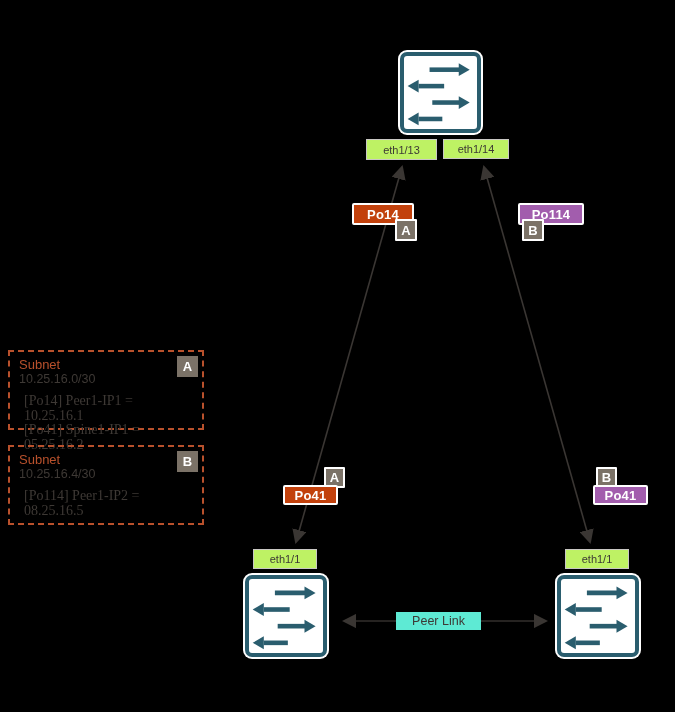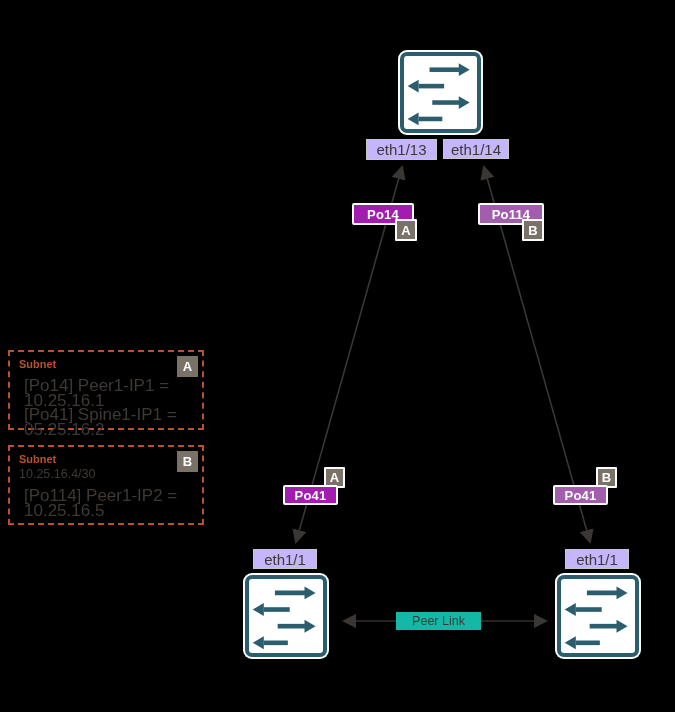--- a/index.html
+++ b/index.html
@@ -9,54 +9,54 @@
   }
   .wires{position:absolute;left:0;top:0;}
   
   .switch{
     position:absolute;background:#ffffff;border:4px solid #2a5d6e;border-radius:7px;
     box-shadow:0 0 0 2px #ffffff;box-sizing:border-box;
   }
   .switch svg{display:block;width:100%;height:100%;}
   
   .portlabel{
-    position:absolute;background:#c4b5fd;border:1px solid #c9c7c4;color:#3d3935;
-    font-size:15px;display:flex;align-items:center;justify-content:center;box-sizing:border-box;
+    position:absolute;background:#bef264;border:1px solid #c9c7c4;color:#3d3935;
+    font-size:11px;display:flex;align-items:center;justify-content:center;box-sizing:border-box;
   }
   
   .pobadge{
     position:absolute;border:2px solid #ffffff;border-radius:2px;color:#ffffff;
     font-size:13px;font-weight:600;display:flex;align-items:center;justify-content:center;
     box-sizing:border-box;letter-spacing:.2px;
   }
-  .pobadge.green{background:#a21caf;}
-  .pobadge.purple{background:#a25dad;}
+  .pobadge.green{background:#c2410c;}
+  .pobadge.purple{background:#a25dad;margin-left:40px;}
   
   .letterbadge{
     position:absolute;background:#7b7267;border:2px solid #ffffff;color:#ffffff;
     font-size:13px;font-weight:700;display:flex;align-items:center;justify-content:center;
     box-sizing:border-box;border-radius:1px;
   }
   
   .subnetbox{
     position:absolute;left:8px;width:196px;height:80px;border:2px dashed #b9512c;
     box-sizing:border-box;padding:5px 8px 4px 9px;
   }
-  .subnetbox .title{color:#b9512c;font-weight:700;font-size:11px;line-height:15px;}
+  .subnetbox .title{color:#b9512c;font-weight:400;font-size:13px;line-height:15px;}
   .subnetbox .cidr{color:#3e3935;font-size:12.5px;line-height:15px;}
-  .subnetbox .ipline{color:#3e3935;font-size:17px;line-height:14.5px;padding-left:5px;}
+  .subnetbox .ipline{color:#3e3935;font-size:14px;line-height:14.5px;padding-left:5px;font-family:Liberation Serif, serif;}
   .subnetbox .gap{height:7px;}
   .subnetbox .cornerbadge{
     position:absolute;top:4px;right:4px;width:21px;height:21px;background:#7b7267;
     color:#ffffff;font-size:13px;font-weight:700;display:flex;align-items:center;
     justify-content:center;border:none;
   }
   
   .peerlabel{
-    position:absolute;left:396px;top:612px;width:85px;height:18px;background:#14b8a6;
+    position:absolute;left:396px;top:612px;width:85px;height:18px;background:#5eead4;
     color:#3d3935;font-size:12.5px;display:flex;align-items:center;justify-content:center;
   }
 </style>
 </head>
 <body>
 
 <div class="canvas">
 
   <svg class="wires" width="675" height="712">
     <defs>
@@ -128,27 +128,28 @@
   <div class="letterbadge" style="left:324px;top:467px;width:21px;height:21px;">A</div>
   <div class="pobadge green" style="left:283px;top:485px;width:55px;height:20px;">Po41</div>
 
   <div class="letterbadge" style="left:596px;top:467px;width:21px;height:21px;">B</div>
   <div class="pobadge purple" style="left:553px;top:485px;width:55px;height:20px;">Po41</div>
 
   <div class="peerlabel">Peer Link</div>
 
   <div class="subnetbox" style="top:350px;">
     <div class="title">Subnet</div>
+    <div class="cidr">10.25.16.0/30</div>
     <div class="gap"></div>
     <div class="ipline">[Po14] Peer1-IP1 = 10.25.16.1</div>
     <div class="ipline">[Po41] Spine1-IP1 = 05.25.16.2</div>
     <div class="cornerbadge">A</div>
   </div>
 
   <div class="subnetbox" style="top:445px;">
     <div class="title">Subnet</div>
     <div class="cidr">10.25.16.4/30</div>
     <div class="gap"></div>
-    <div class="ipline">[Po114] Peer1-IP2 = 10.25.16.5</div>
+    <div class="ipline">[Po114] Peer1-IP2 = 08.25.16.5</div>
     <div class="cornerbadge">B</div>
   </div>
 
 </div>
 
 </body></html>

